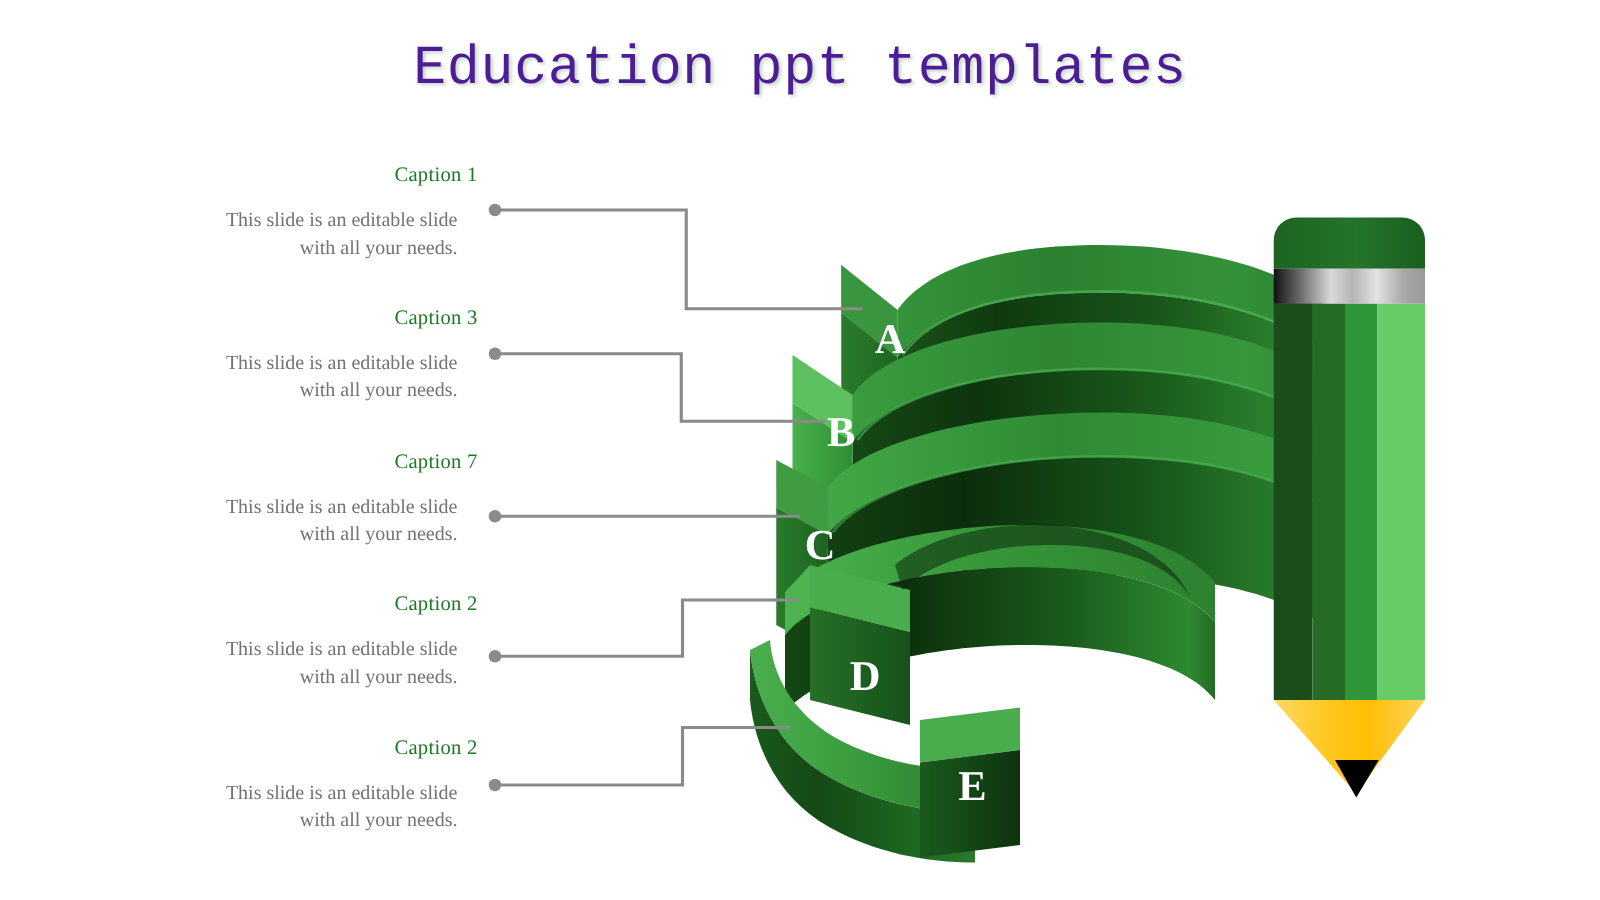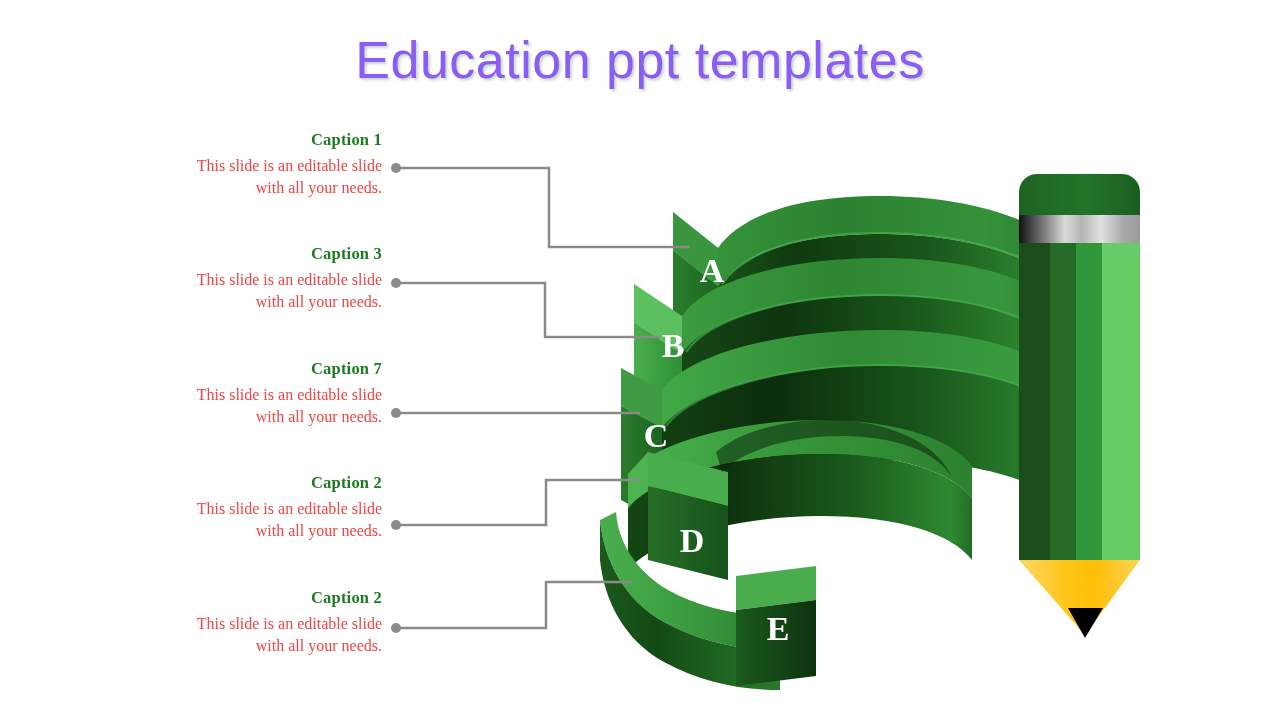--- a/index.html
+++ b/index.html
@@ -24,50 +24,50 @@
     overflow: hidden;
   }
 
   
   #title {
     position: absolute;
     left: 0;
     top: 30px;
     width: 1280px;
     text-align: center;
-    font-family: Liberation Sans, sans-serif;
-    font-size: 52px;
+    font-family: Liberation Mono, monospace;
+    font-size: 44px;
     font-weight: normal;
     letter-spacing: 0.5px;
-    color: #8b5cf6;
+    color: #4c1d95;
     text-shadow: 2px 2px 3px rgba(150,180,150,0.55);
     white-space: nowrap;
   }
 
   
   .caption-block {
     position: absolute;
     left: 120px;
     width: 262px;
     text-align: right;
   }
   .caption-title {
     font-family: "Liberation Serif", "DejaVu Serif", serif;
-    font-weight: bold;
+    font-weight: normal;
     font-size: 16.5px;
     color: #1d7a23;
     margin: 0 0 5px 0;
     letter-spacing: 0.2px;
   }
   .caption-body {
     font-family: "Liberation Serif", "DejaVu Serif", serif;
     font-size: 16px;
-    color: #ef4444;
+    color: #737373;
     line-height: 22px;
-    margin: 0;
+    margin: 16px;
   }
 
   
   #connectors {
     position: absolute;
     left: 0; top: 0;
     width: 1280px;
     height: 720px;
     pointer-events: none;
   }

